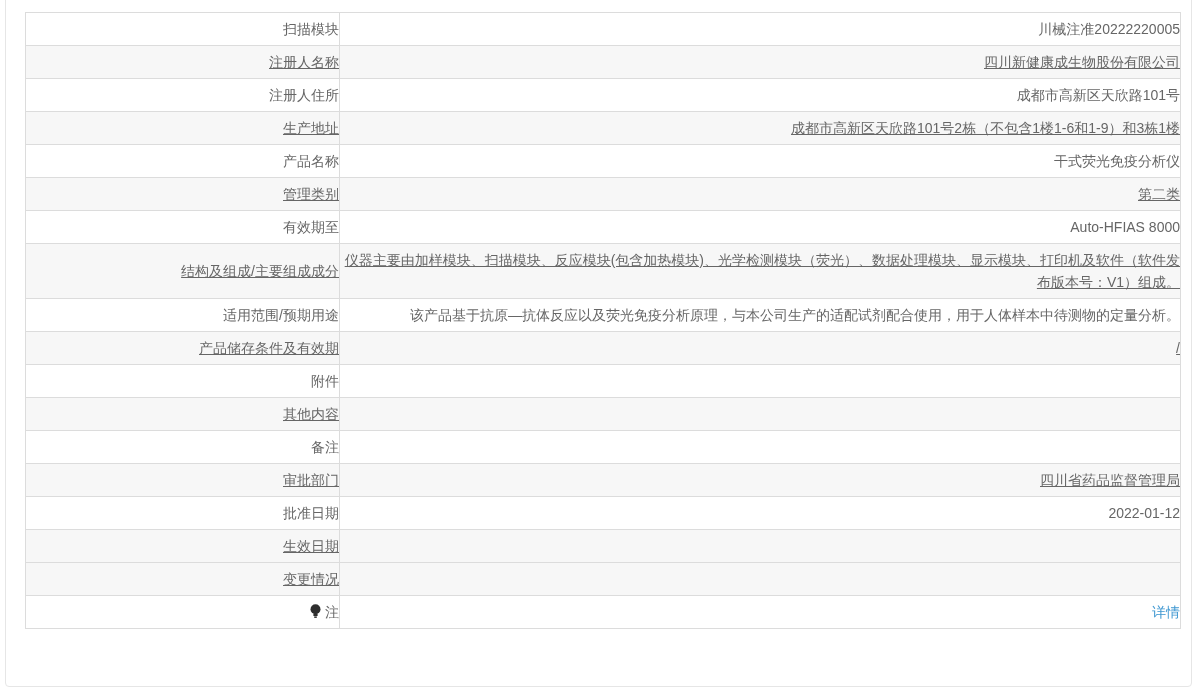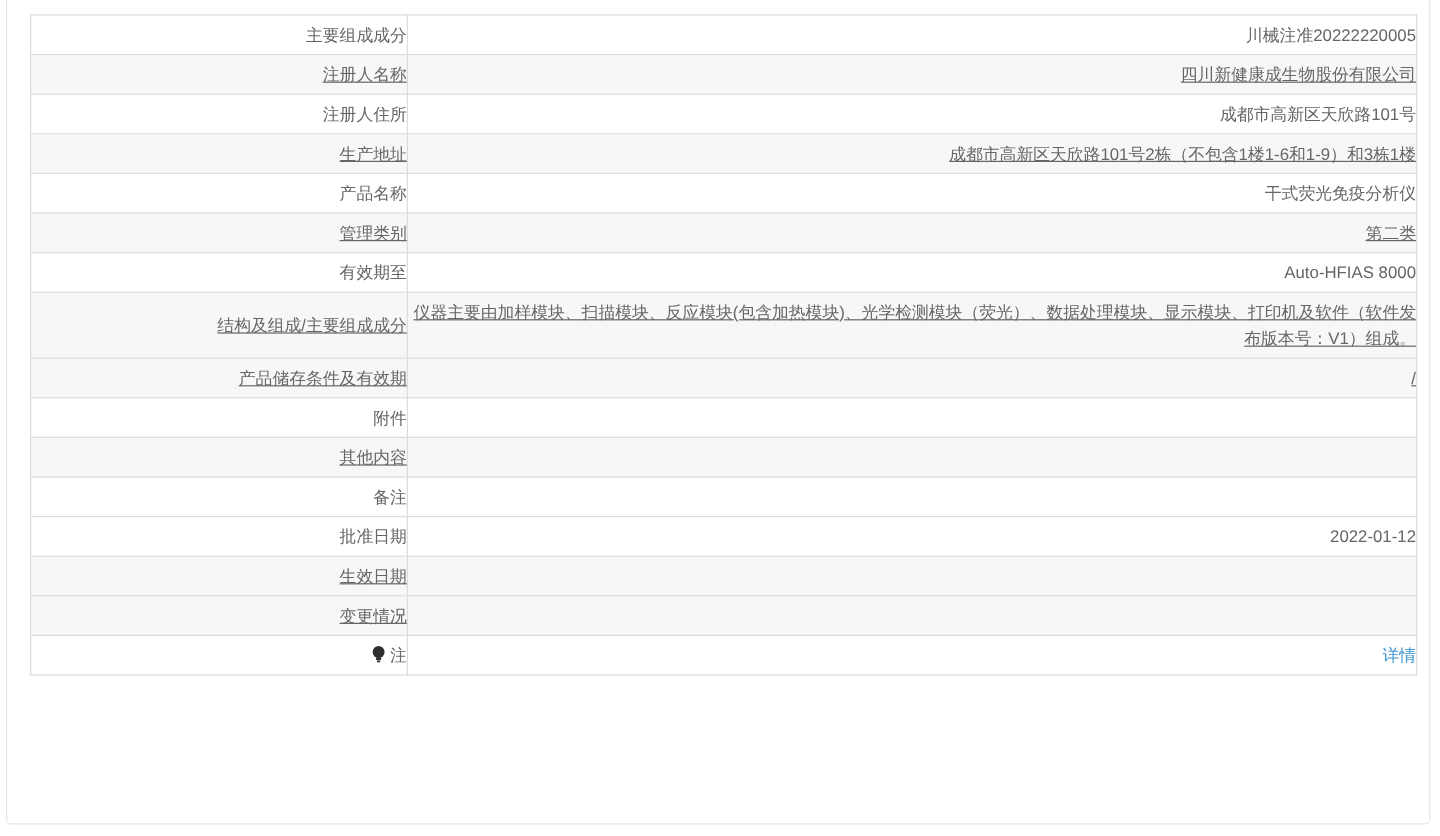--- a/index.html
+++ b/index.html
@@ -47,21 +47,21 @@
     display:inline-block;margin-right:3px;vertical-align:-2px;line-height:0;
   }
 </style>
 </head>
 <body>
 
 <div class="panel">
   <table class="info-table">
     <tbody id="rows">
         <tr>
-          <td class="label-cell"><span>主要组成成分</span></td>
+          <td class="label-cell"><span>扫描模块</span></td>
           <td class="value-cell"><span>川械注准20222220005</span></td>
         </tr>
         <tr class="alt">
           <td class="label-cell"><span>注册人名称</span></td>
           <td class="value-cell"><span>四川新健康成生物股份有限公司</span></td>
         </tr>
         <tr>
           <td class="label-cell"><span>注册人住所</span></td>
           <td class="value-cell"><span>成都市高新区天欣路101号</span></td>
         </tr>
@@ -78,35 +78,43 @@
           <td class="value-cell"><span>第二类</span></td>
         </tr>
         <tr>
           <td class="label-cell"><span>有效期至</span></td>
           <td class="value-cell"><span>Auto-HFIAS 8000</span></td>
         </tr>
         <tr class="alt">
           <td class="label-cell"><span>结构及组成/主要组成成分</span></td>
           <td class="value-cell"><span>仪器主要由加样模块、扫描模块、反应模块(包含加热模块)、光学检测模块（荧光）、数据处理模块、显示模块、打印机及软件（软件发布版本号：V1）组成。</span></td>
         </tr>
+        <tr>
+          <td class="label-cell"><span>适用范围/预期用途</span></td>
+          <td class="value-cell"><span>该产品基于抗原—抗体反应以及荧光免疫分析原理，与本公司生产的适配试剂配合使用，用于人体样本中待测物的定量分析。</span></td>
+        </tr>
         <tr class="alt">
           <td class="label-cell"><span>产品储存条件及有效期</span></td>
           <td class="value-cell"><span>/</span></td>
         </tr>
         <tr>
           <td class="label-cell"><span>附件</span></td>
           <td class="value-cell"><span></span></td>
         </tr>
         <tr class="alt">
           <td class="label-cell"><span>其他内容</span></td>
           <td class="value-cell"><span></span></td>
         </tr>
         <tr>
           <td class="label-cell"><span>备注</span></td>
           <td class="value-cell"><span></span></td>
+        </tr>
+        <tr class="alt">
+          <td class="label-cell"><span>审批部门</span></td>
+          <td class="value-cell"><span>四川省药品监督管理局</span></td>
         </tr>
         <tr>
           <td class="label-cell"><span>批准日期</span></td>
           <td class="value-cell"><span>2022-01-12</span></td>
         </tr>
         <tr class="alt">
           <td class="label-cell"><span>生效日期</span></td>
           <td class="value-cell"><span></span></td>
         </tr>
         <tr class="alt">

